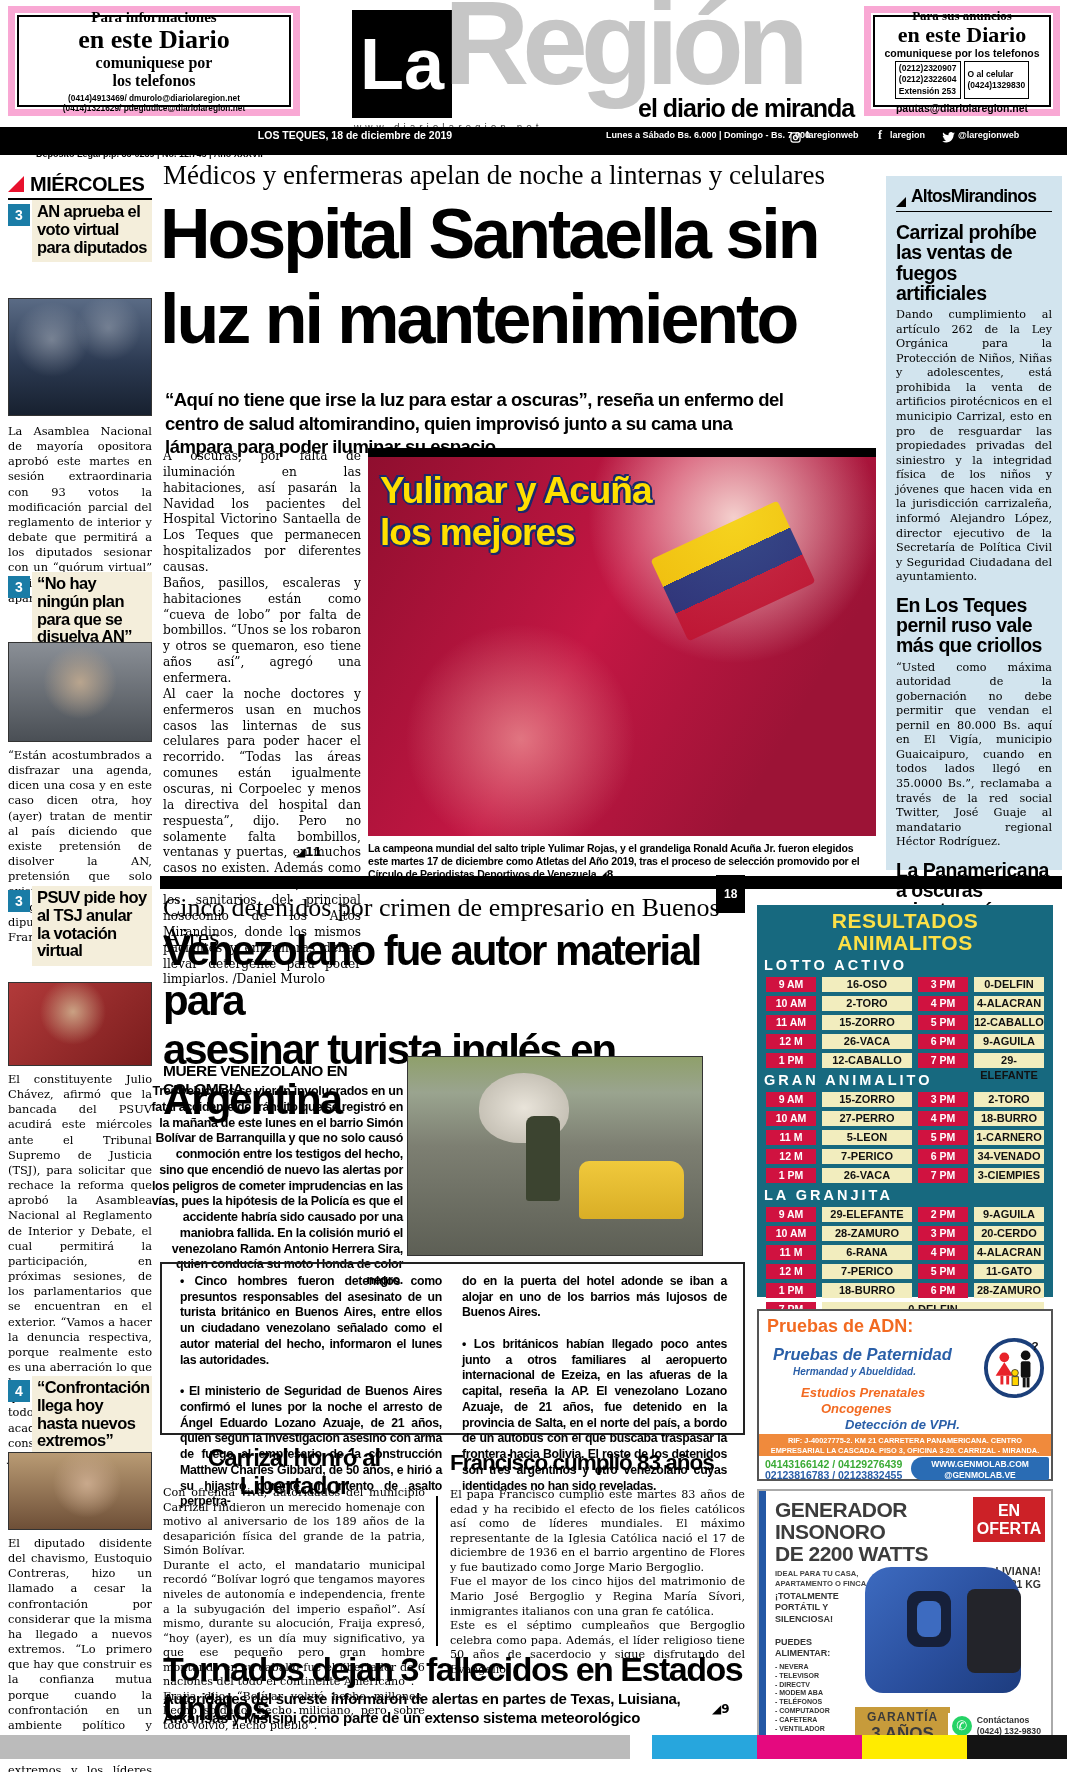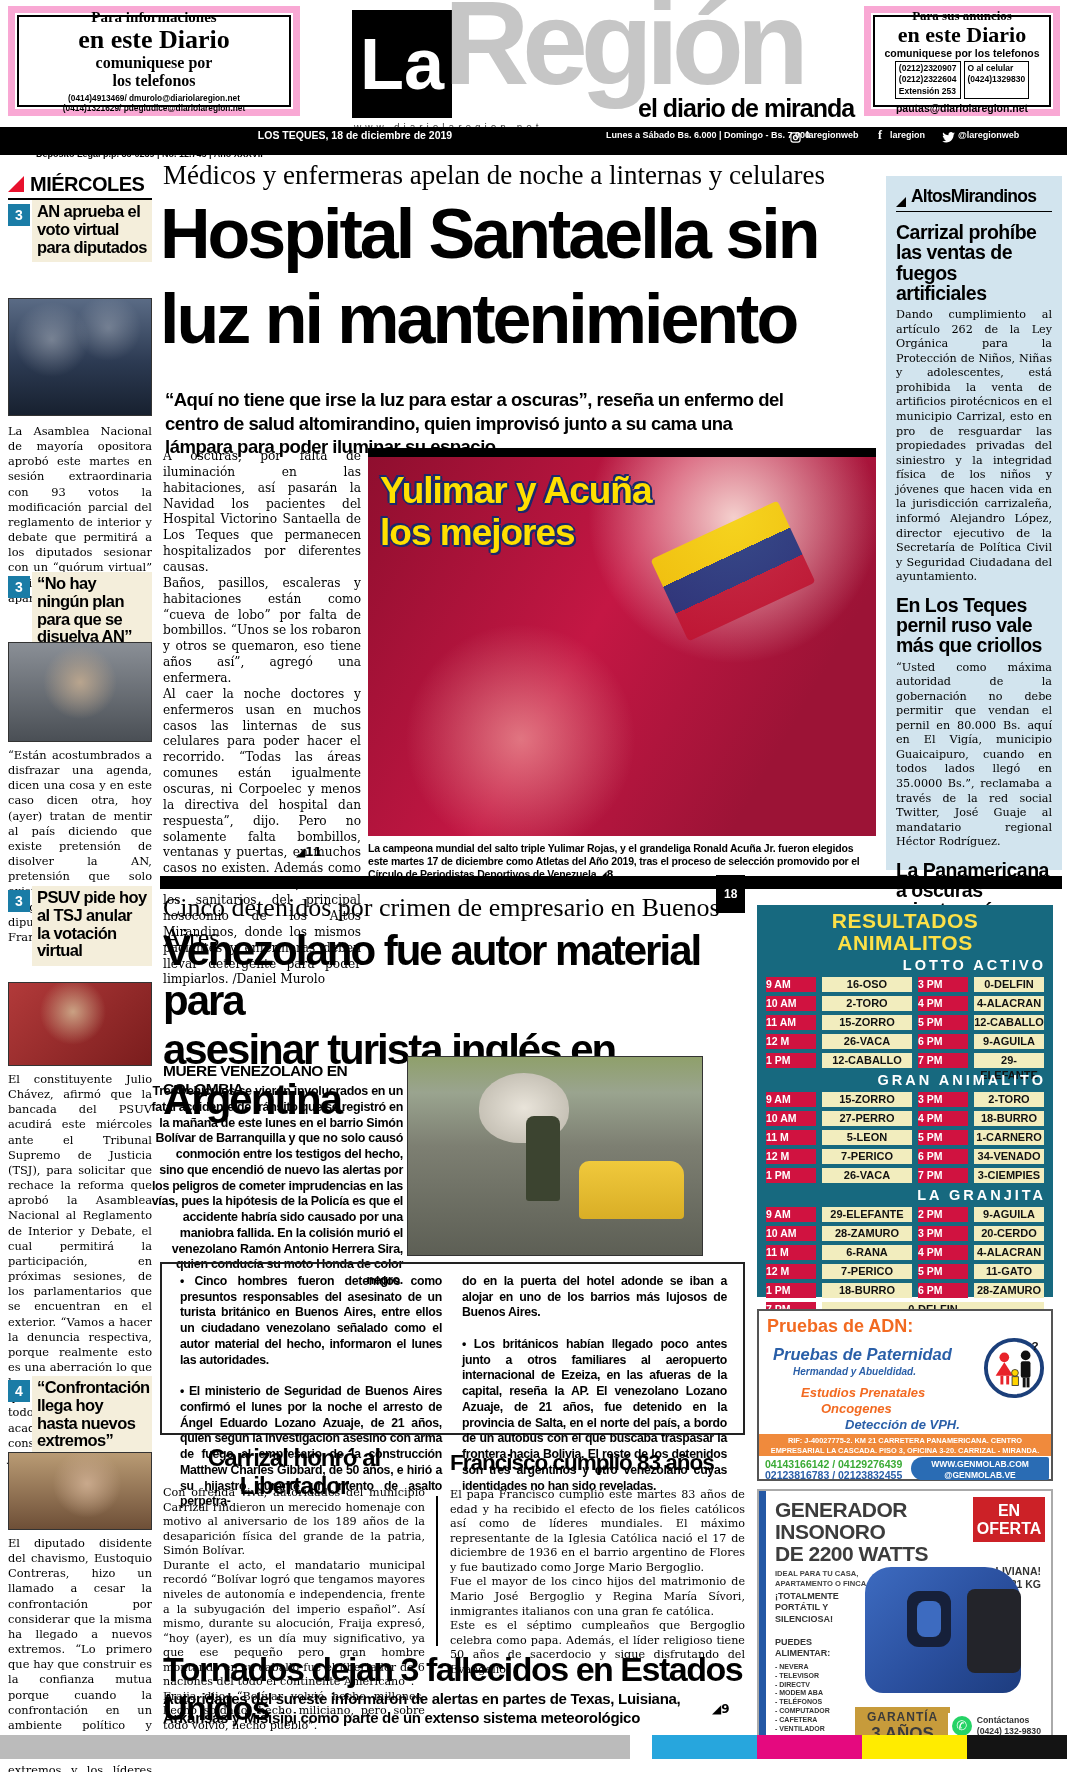--- a/index.html
+++ b/index.html
@@ -32,24 +32,24 @@
   .refmark{font-family:"DejaVu Sans",sans-serif;font-weight:700;}
   
   .altos{background:#d2e4ee;box-sizing:border-box;padding:10px 10px;}
   .altos h3{margin:10px 0 5px 0;font-size:19.5px;line-height:1.04;letter-spacing:-0.5px;font-weight:700;}
   .altos p{margin:0 0 2px 0;font-family:"DejaVu Serif",serif;font-size:11.2px;line-height:1.3;text-align:justify;}
   .tri{width:0;height:0;border-bottom:16px solid #e8112d;border-left:16px solid transparent;}
   .tri-sm{width:0;height:0;border-bottom:10px solid #000;border-left:10px solid transparent;}
   
   .lot{background:#17697f;box-sizing:border-box;padding:5px 7px;}
   .lot-title{color:#fde047;font-weight:900;font-size:21px;letter-spacing:0.5px;text-align:center;line-height:1.05;}
-  .lot-sec{color:#fff;font-weight:800;font-size:14.5px;letter-spacing:3px;text-align:right;margin:3px 0 2px 0;}
+  .lot-sec{color:#fff;font-weight:800;font-size:14.5px;letter-spacing:3px;text-align:left;margin:3px 0 2px 0;}
   .lrow{display:grid;grid-template-columns:50px 90px 50px 1fr;gap:6px;margin:4px 2px;}
   .lrow2{display:grid;grid-template-columns:50px 1fr;gap:6px;margin:4px 2px;}
-  .tcell{background:#d01240;color:#fff;font-weight:800;font-size:10.5px;text-align:left;
+  .tcell{background:#d01240;color:#fff;font-weight:800;font-size:10.5px;text-align:center;
          line-height:15px;height:15px;}
   .rcell{background:#f2edbe;color:#111;font-weight:800;font-size:11px;text-align:center;
          line-height:15px;height:15px;}
   
   .adn{border:2px solid #555;background:#fff;box-sizing:border-box;}
   .gen{border:2px solid #aaa;background:#fff;box-sizing:border-box;}
   .wa-circle{width:20px;height:20px;border-radius:50%;background:#25d366;color:#fff;
              display:flex;align-items:center;justify-content:center;font-size:13px;}
 </style>
 </head>
@@ -79,21 +79,21 @@
     <div class="dbox-in">
       <div style="font-family:'Liberation Serif',serif;font-weight:700;font-size:13px;">Para sus anuncios</div>
       <div style="font-family:'Liberation Serif',serif;font-weight:700;font-size:22px;line-height:1;">en este Diario</div>
       <div style="font-weight:700;font-size:10.5px;margin:1px 0 2px 0;">comuniquese por los telefonos</div>
       <div style="display:flex;gap:3px;">
         <div style="border:1px solid #000;padding:1px 3px;font-size:8.5px;font-weight:700;line-height:1.3;">
           <div>(0212)2320907</div>
           <div>(0212)2322604</div>
           <div>Extensión 253</div>
         </div>
-        <div style="border:1px solid #000;padding:1px 3px;font-size:8.5px;font-weight:700;line-height:1.3;display:flex;flex-direction:column;">
+        <div style="border:1px solid #000;padding:1px 3px;font-size:8.5px;font-weight:700;line-height:1.3;display:flex;flex-direction:column;justify-content:center;">
           <div>O al celular</div>
           <div>(0424)1329830</div>
         </div>
       </div>
       <div style="font-size:10.5px;font-weight:800;margin-top:3px;">pautas@diariolaregion.net</div>
     </div>
   </div>
 
   <div class="abs datebar" style="left:0;top:127px;width:1067px;height:28px;">
     <span style="left:190px;top:2px;width:330px;text-align:center;font-size:10.5px;font-weight:700;">LOS TEQUES, 18 de diciembre de 2019</span>

